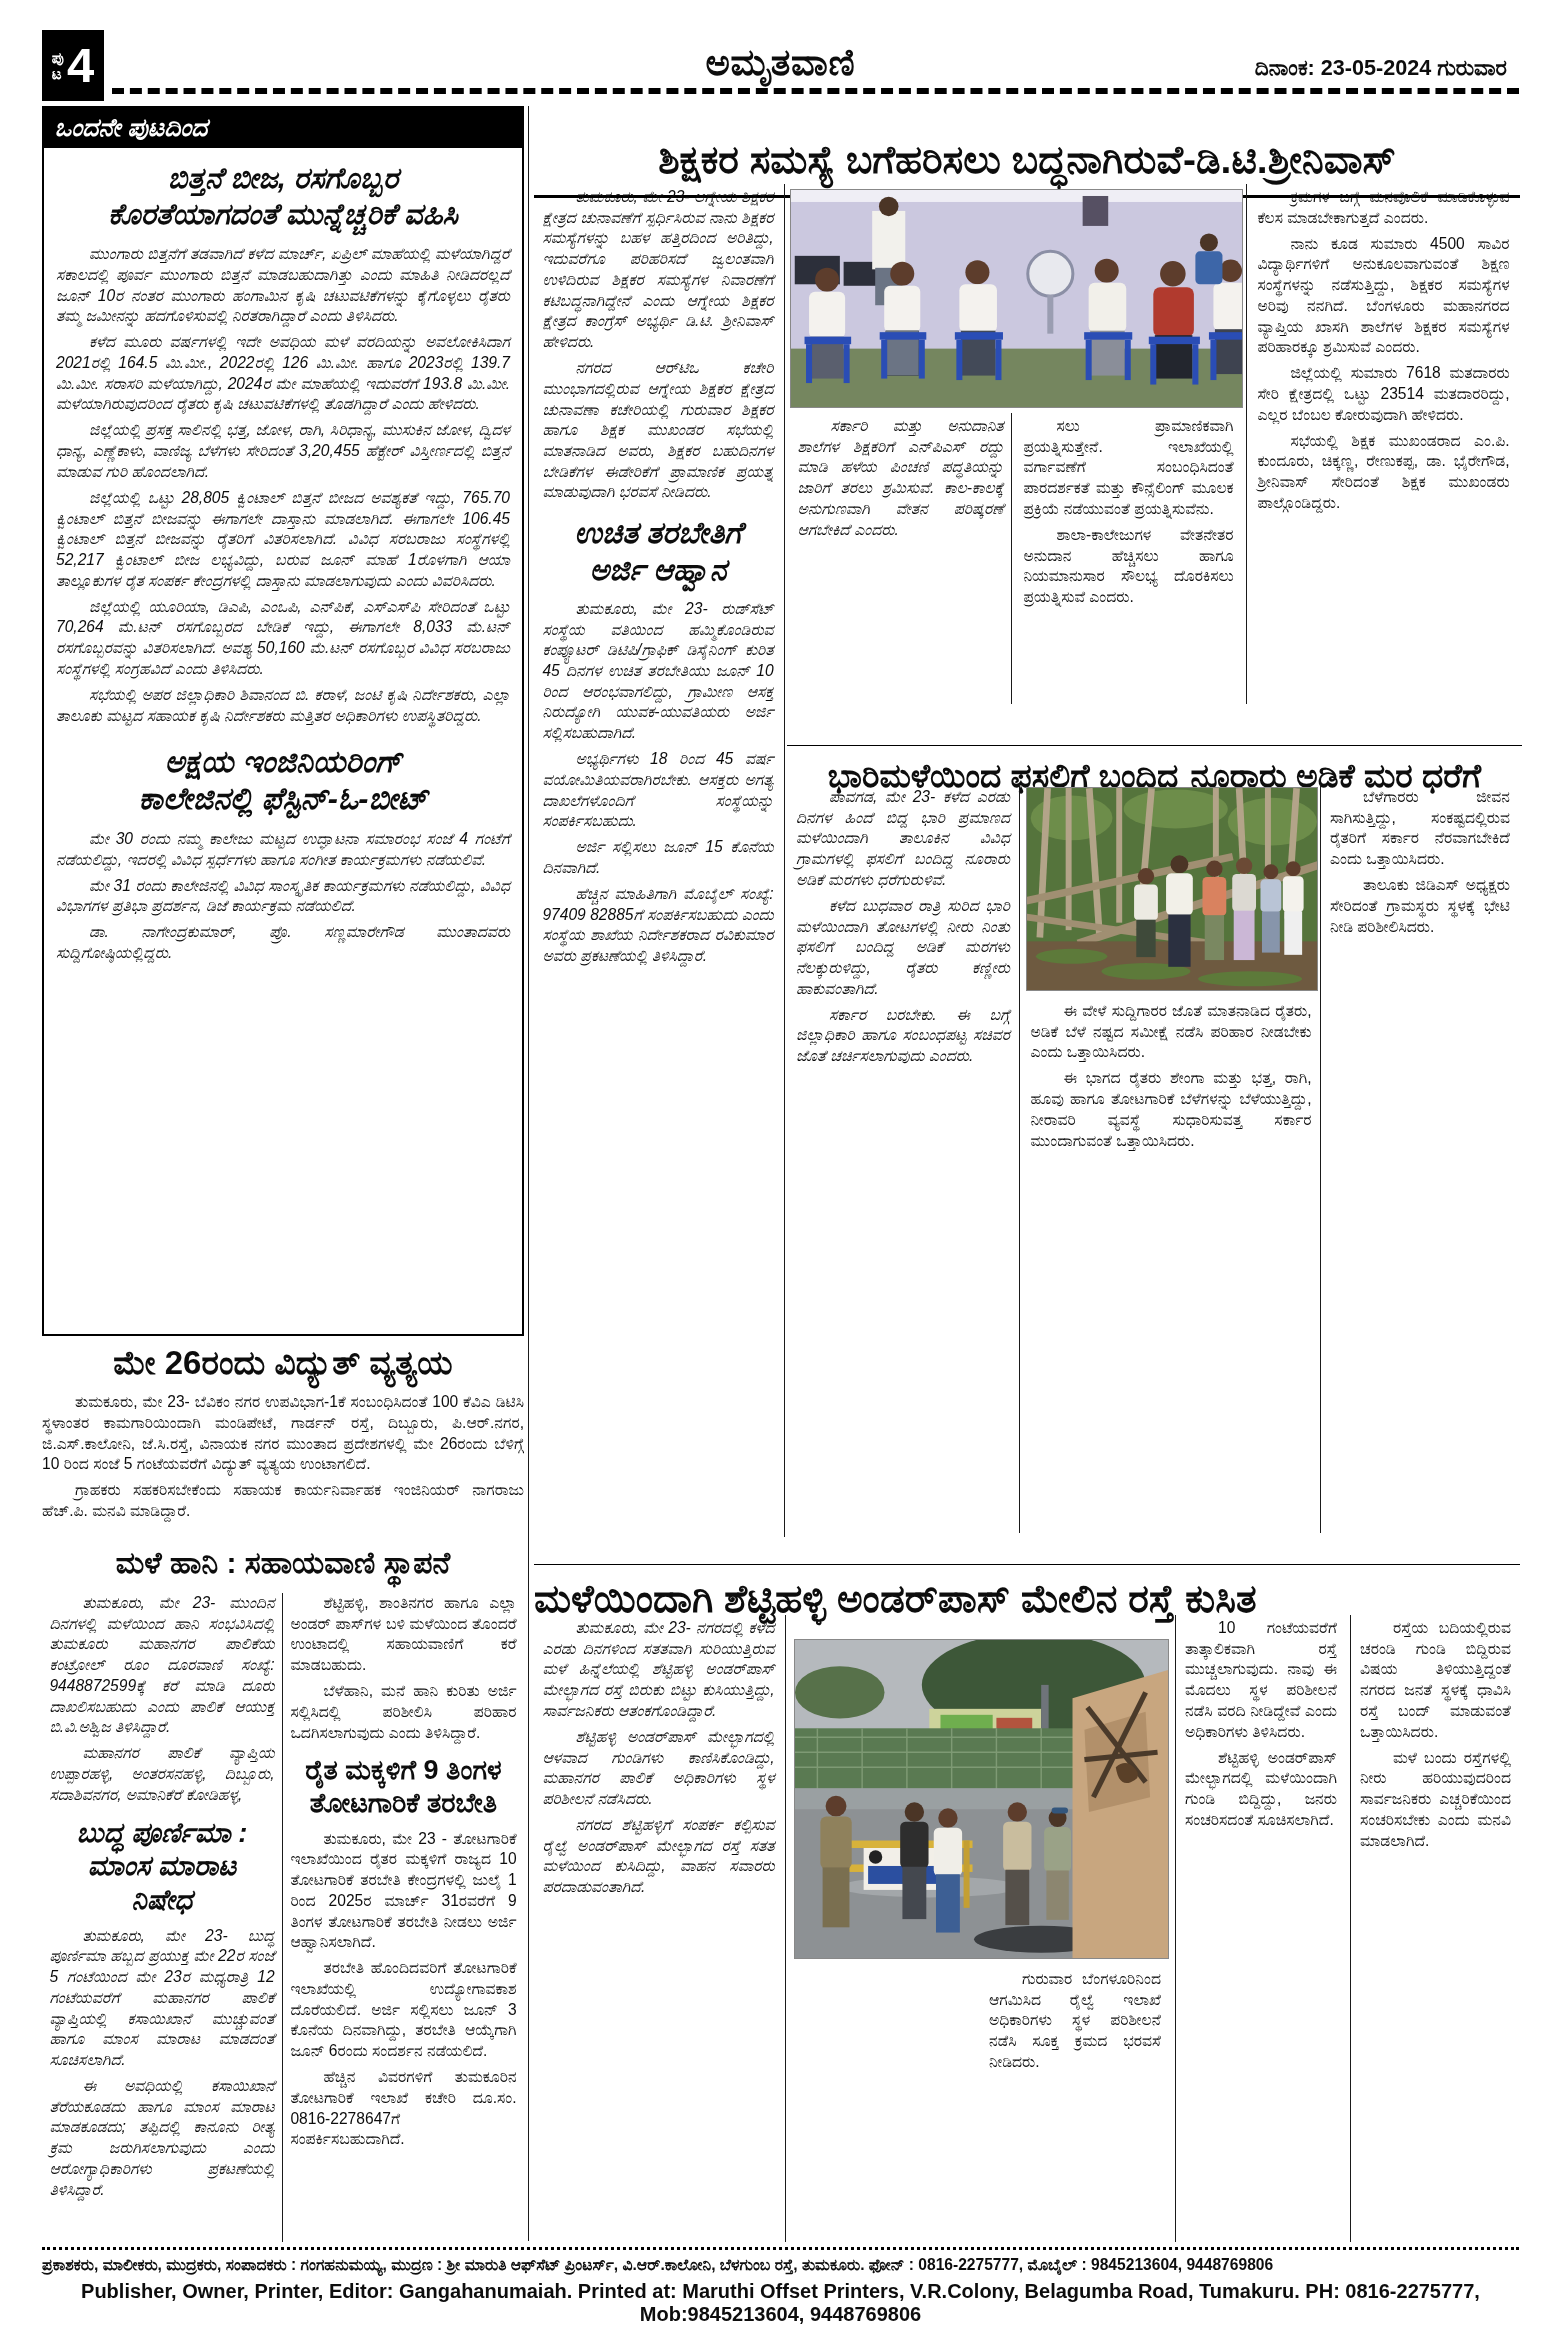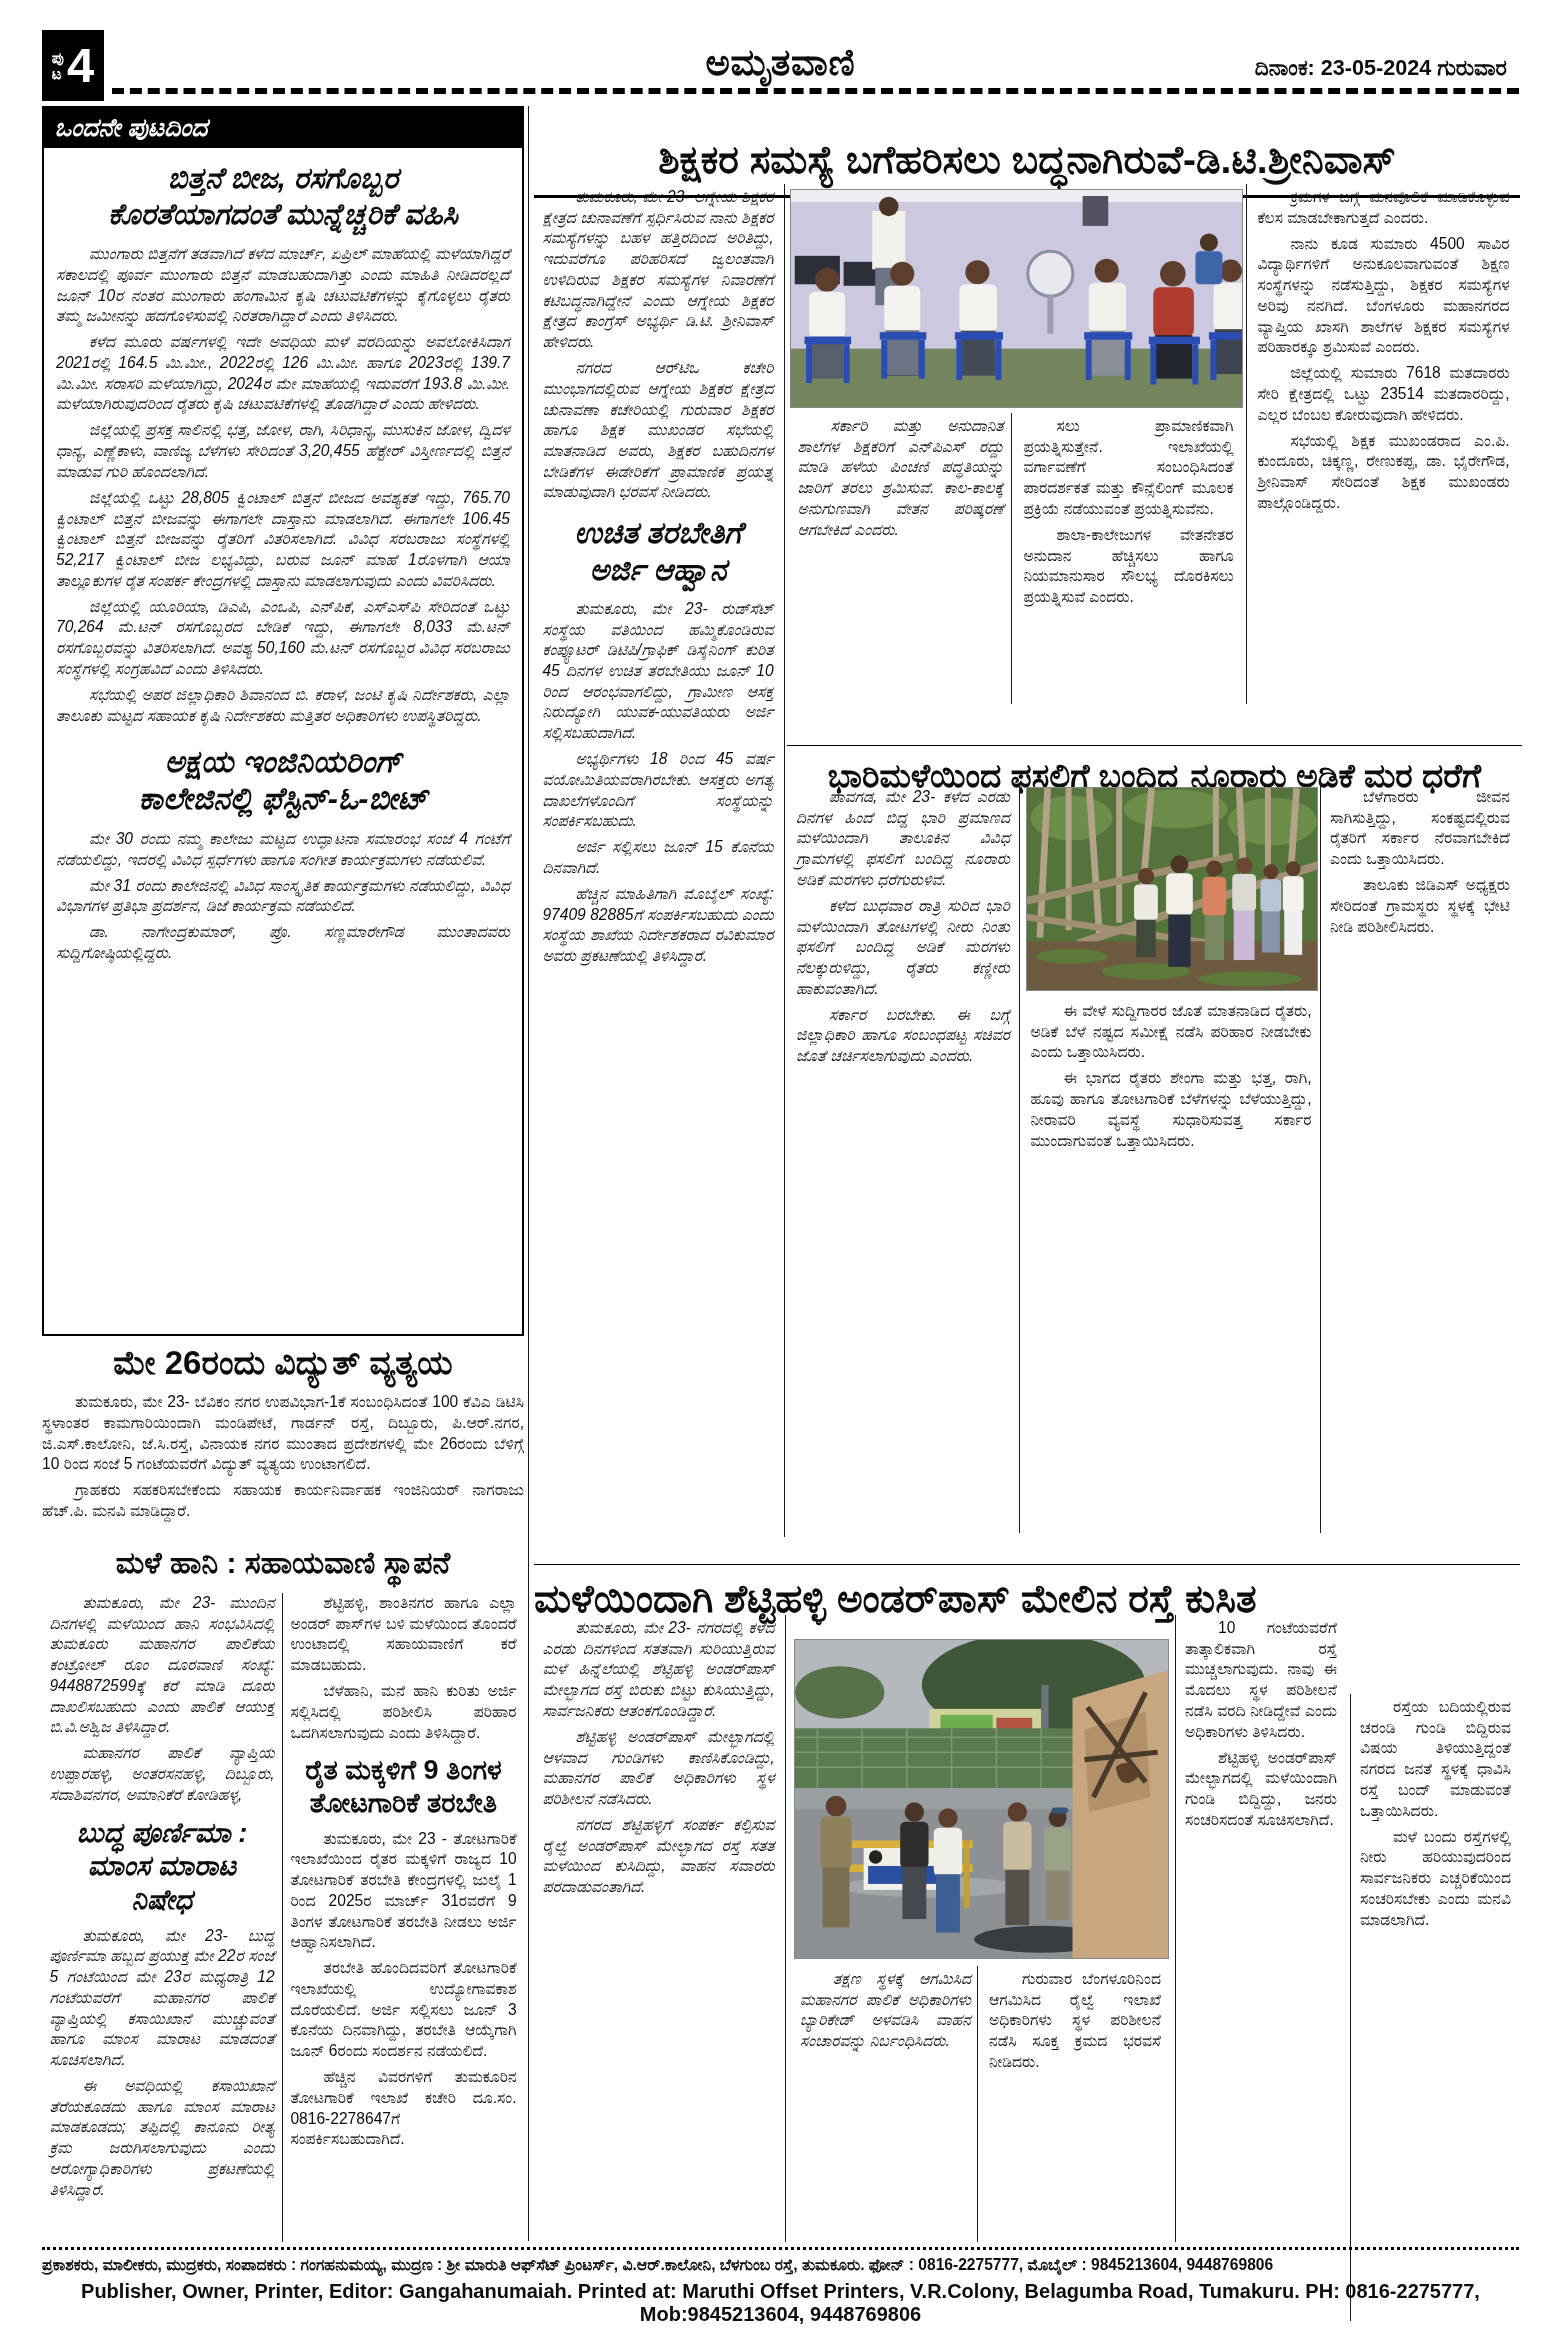--- a/index.html
+++ b/index.html
@@ -52,21 +52,21 @@
   .adikeMid{position:absolute;left:1026px;top:998px;width:290px;height:534px;padding:3px 4.5px;}
   .hl-uchita{font-size:30px;margin:12px 0 10.4px;}
   
   .under-h{position:absolute;left:534px;top:1548px;width:986px;font-size:39px;font-weight:800;text-align:left;
            border-top:1.5px solid #000;padding-top:12px;box-sizing:border-box;margin-top:16px;}
   .upCol1{position:absolute;left:532px;top:1615px;width:254px;height:627px;padding:3px 10.4px;}
   .photo3{left:794px;top:1639px;width:373px;height:318px;}
   .upBelowL{position:absolute;left:794px;top:1966px;width:184px;height:276px;padding:3px 6px;}
   .upBelowR{position:absolute;left:983px;top:1966px;width:184px;height:276px;padding:3px 6px;}
   .upColR1{position:absolute;left:1175px;top:1615px;width:171px;height:627px;padding:3px 9px;}
-  .upColR2{position:absolute;left:1350px;top:1694px;width:170px;height:627px;padding:3px 9px;}
+  .upColR2{position:absolute;left:1350px;top:1615px;width:170px;height:627px;padding:3px 9px;}
   
   .footer-rule{position:absolute;left:42px;top:2247px;width:1477px;border-top:3.7px dotted #000;}
   .footer-kn{position:absolute;left:42px;top:2256px;width:1477px;text-align:left;font-size:15.6px;font-weight:700;}
   .footer-en{position:absolute;left:42px;top:2280px;width:1477px;text-align:center;font-size:20px;font-weight:700;}
 </style>
 </head>
 <body>
 
 <div id="page">
 
@@ -358,23 +358,20 @@
           <rect x="279" y="243" width="38" height="66" rx="7" fill="#c9bd9e"></rect>
           <rect x="282" y="307" width="32" height="74" fill="#55504a"></rect>
         <circle cx="352" cy="238" r="12" fill="#4b3526"></circle>
           <rect x="334" y="250" width="36" height="60" rx="7" fill="#9aa287"></rect>
           <rect x="337" y="308" width="30" height="66" fill="#8c8670"></rect>
         <rect x="344" y="224" width="22" height="8" rx="4" fill="#33567d"></rect>
       </g>
     </svg>
   </div>
 
-  <div class="upBelowL block bodytext vrule-r">
-    <p>ತಕ್ಷಣ ಸ್ಥಳಕ್ಕೆ ಆಗಮಿಸಿದ ಮಹಾನಗರ ಪಾಲಿಕೆ ಅಧಿಕಾರಿಗಳು ಬ್ಯಾರಿಕೇಡ್ ಅಳವಡಿಸಿ ವಾಹನ ಸಂಚಾರವನ್ನು ನಿರ್ಬಂಧಿಸಿದರು.</p>
-  </div>
   <div class="upBelowR block bodytext">
     <p>ಗುರುವಾರ ಬೆಂಗಳೂರಿನಿಂದ ಆಗಮಿಸಿದ ರೈಲ್ವೆ ಇಲಾಖೆ ಅಧಿಕಾರಿಗಳು ಸ್ಥಳ ಪರಿಶೀಲನೆ ನಡೆಸಿ ಸೂಕ್ತ ಕ್ರಮದ ಭರವಸೆ ನೀಡಿದರು.</p>
   </div>
   <div class="upColR1 block bodytext vrule-l">
     <p>10 ಗಂಟೆಯವರೆಗೆ ತಾತ್ಕಾಲಿಕವಾಗಿ ರಸ್ತೆ ಮುಚ್ಚಲಾಗುವುದು. ನಾವು ಈ ಮೊದಲು ಸ್ಥಳ ಪರಿಶೀಲನೆ ನಡೆಸಿ ವರದಿ ನೀಡಿದ್ದೇವೆ ಎಂದು ಅಧಿಕಾರಿಗಳು ತಿಳಿಸಿದರು.</p>
     <p>ಶೆಟ್ಟಿಹಳ್ಳಿ ಅಂಡರ್‌ಪಾಸ್ ಮೇಲ್ಭಾಗದಲ್ಲಿ ಮಳೆಯಿಂದಾಗಿ ಗುಂಡಿ ಬಿದ್ದಿದ್ದು, ಜನರು ಸಂಚರಿಸದಂತೆ ಸೂಚಿಸಲಾಗಿದೆ.</p>
   </div>
   <div class="upColR2 block bodytext vrule-l">
     <p>ರಸ್ತೆಯ ಬದಿಯಲ್ಲಿರುವ ಚರಂಡಿ ಗುಂಡಿ ಬಿದ್ದಿರುವ ವಿಷಯ ತಿಳಿಯುತ್ತಿದ್ದಂತೆ ನಗರದ ಜನತೆ ಸ್ಥಳಕ್ಕೆ ಧಾವಿಸಿ ರಸ್ತೆ ಬಂದ್ ಮಾಡುವಂತೆ ಒತ್ತಾಯಿಸಿದರು.</p>
     <p>ಮಳೆ ಬಂದು ರಸ್ತೆಗಳಲ್ಲಿ ನೀರು ಹರಿಯುವುದರಿಂದ ಸಾರ್ವಜನಿಕರು ಎಚ್ಚರಿಕೆಯಿಂದ ಸಂಚರಿಸಬೇಕು ಎಂದು ಮನವಿ ಮಾಡಲಾಗಿದೆ.</p>

